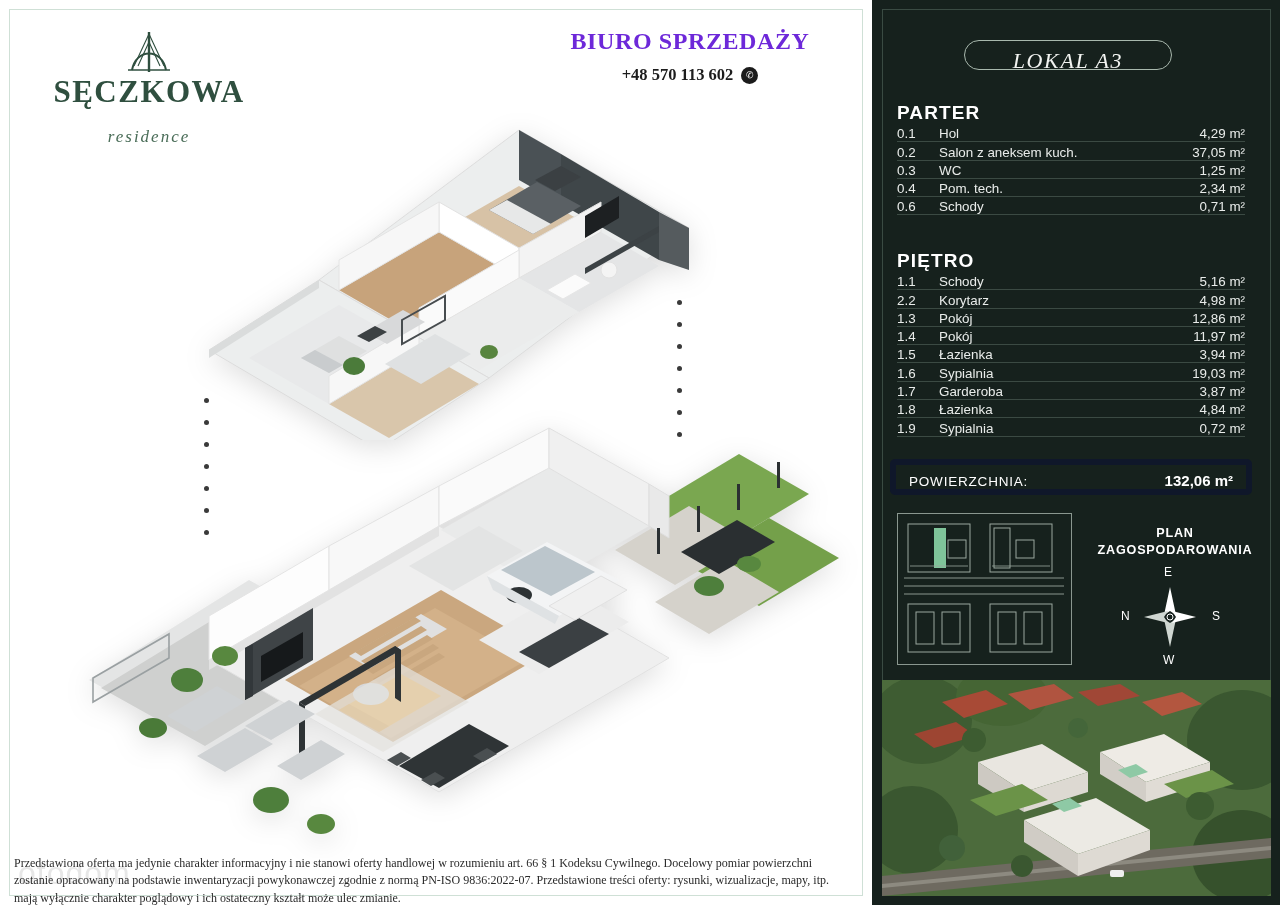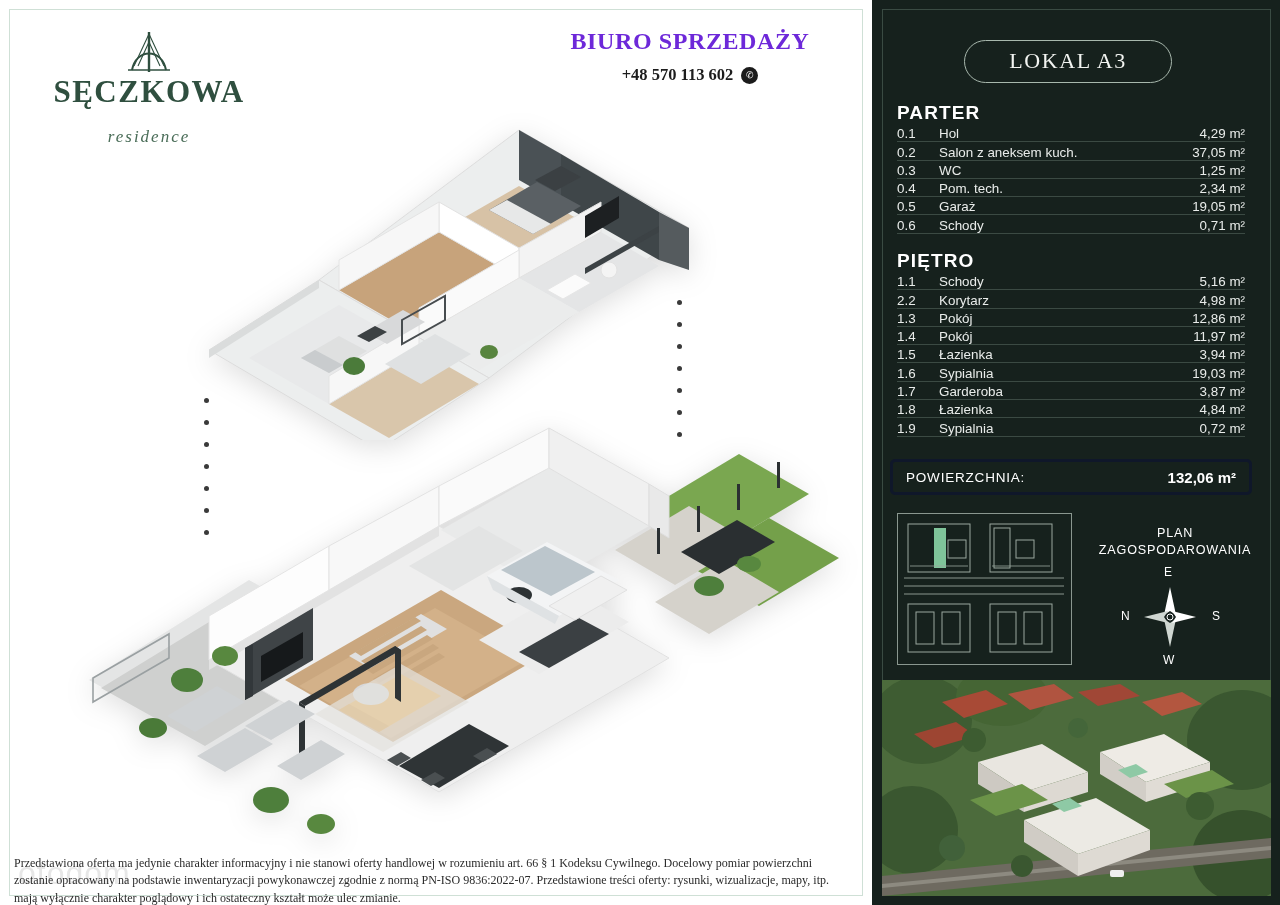--- a/index.html
+++ b/index.html
@@ -130,29 +130,30 @@
   .right-inner-border {
     position: absolute;
     left: 882px; top: 9px;
     width: 389px; height: 887px;
     border: 1px solid #3a4b43;
     pointer-events: none;
   }
   .lokal-badge {
     position: absolute;
     left: 964px; top: 40px;
-    width: 208px; height: 43px;
+    width: 208px; height: 30px;
     border: 1.5px solid #a8b8ad;
     border-radius: 22px;
     color: #f2f4f1;
     font-size: 22px;
     letter-spacing: 1.6px;
     text-align: center;
     line-height: 40px;
     font-family: "Liberation Serif", serif;
+    font-style: italic;
   }
   .sec-title {
     position: absolute;
     left: 897px;
     color: #ffffff;
     font-size: 19px;
     font-weight: bold;
     letter-spacing: 1.1px;
     font-family: "Liberation Sans", sans-serif;
   }
@@ -170,24 +171,24 @@
     font-family: "Liberation Sans", sans-serif;
     font-size: 13.4px;
   }
   .room-no { width: 42px; flex: 0 0 42px; }
   .room-name { flex: 1 1 auto; margin-top: 36px; }
   .room-area { text-align: right; white-space: nowrap; }
   .total-box {
     position: absolute;
     left: 890px; top: 459px;
     width: 362px; height: 36px;
-    border: 3px solid #0f172a;
+    border: 6px solid #0f172a;
     border-radius: 5px;
     display: flex;
-    align-items: center;
+    align-items: flex-end;
     padding: 0 13px;
     color: #ffffff;
     font-family: "Liberation Sans", sans-serif;
   }
   .total-label { font-size: 13.5px; letter-spacing: 0.8px; flex: 1 1 auto; }
   .total-value { font-size: 15px; font-weight: bold; }
   
   .site-plan {
     position: absolute;
     left: 897px; top: 513px;
@@ -197,20 +198,21 @@
   .plan-label {
     position: absolute;
     left: 1085px; top: 525px;
     width: 180px;
     text-align: center;
     color: #ffffff;
     font-family: "Liberation Sans", sans-serif;
     font-size: 12.6px;
     letter-spacing: 0.8px;
     line-height: 1.35;
+    font-weight: bold;
   }
   .compass {
     position: absolute;
     left: 1110px; top: 563px;
     width: 120px; height: 110px;
     color: #ffffff;
     font-family: "Liberation Sans", sans-serif;
     font-size: 12px;
   }
   .compass .c-n { position: absolute; left: 11px; top: 46px; }
@@ -455,25 +457,20 @@
       <span class="room-no">0.3</span>
       <span class="room-name">WC</span>
       <span class="room-area">1,25 m²</span>
     </div>
     <div class="room-row">
       <span class="room-no">0.4</span>
       <span class="room-name">Pom. tech.</span>
       <span class="room-area">2,34 m²</span>
     </div>
     <div class="room-row">
-      <span class="room-no">0.5</span>
-      <span class="room-name">Garaż</span>
-      <span class="room-area">19,05 m²</span>
-    </div>
-    <div class="room-row">
       <span class="room-no">0.6</span>
       <span class="room-name">Schody</span>
       <span class="room-area">0,71 m²</span>
     </div>
   </div>
 
   <div class="sec-title" style="top:250px;">PIĘTRO</div>
   <div class="room-list" style="top:272px;">
     <div class="room-row">
       <span class="room-no">1.1</span>

